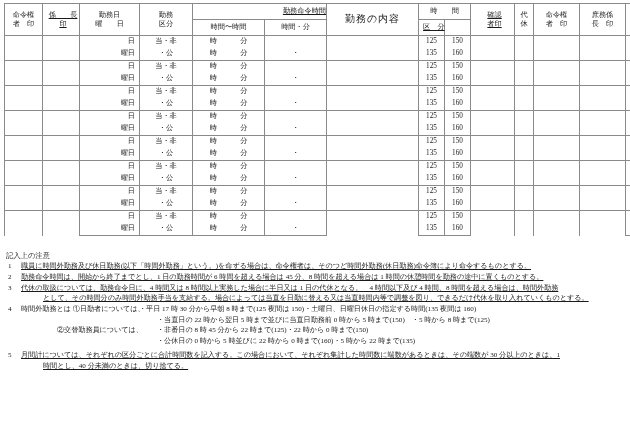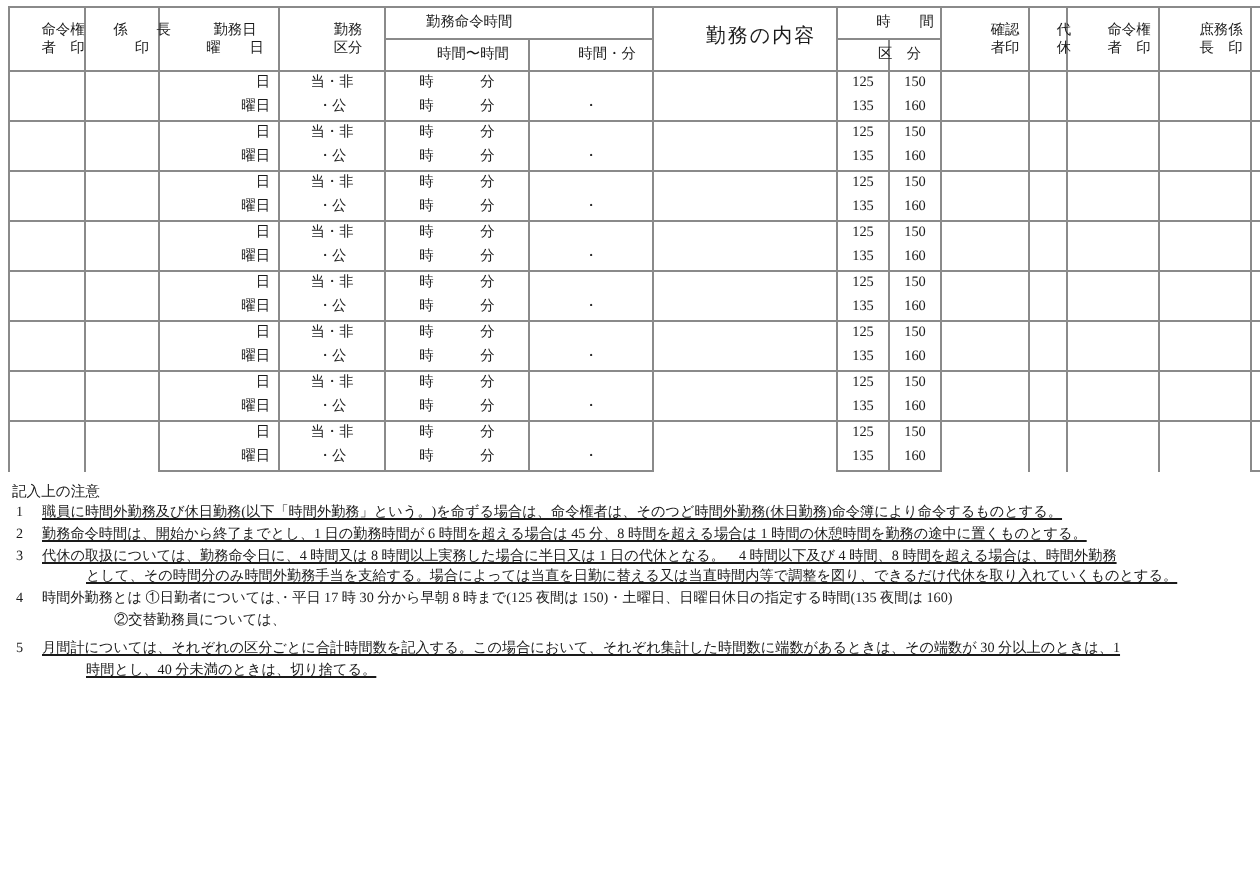--- a/index.html
+++ b/index.html
@@ -35,21 +35,20 @@
     padding: 0;
     font-weight: normal;
     text-align: center;
     vertical-align: middle;
     font-size: 7.2px;
     line-height: 1.05;
     color: #1a1a1a;
   }
   table.form thead td {
     height: 15px;
-    padding-left: 16px;
   }
   .hdr2 {
     display: flex;
     flex-direction: column;
     justify-content: center;
     align-items: center;
     height: 100%;
   }
   .spread {
     display: flex;
@@ -78,31 +77,32 @@
   tbody tr.sub-b td {
     border-top: none;
   }
   .cell-r {
     padding-right: 4px;
     text-align: right;
     display: block;
   }
   .cell-l {
     padding-left: 4px;
-    text-align: left;
+    text-align: right;
     display: block;
+    text-decoration: underline;
   }
   .tiny-dot {
     display: block;
     text-align: center;
   }
 
   
   .notes {
-    margin-top: 6px;
+    margin-top: 16px;
     padding-left: 2px;
     font-size: 7.1px;
     line-height: 1.0;
   }
   .notes-title {
     margin-bottom: 4px;
     font-size: 7.3px;
   }
   .note {
     display: flex;
@@ -613,20 +613,25 @@
             <span>①日勤者については、</span>
           </span>
           <span class="sub4-text">
             <span class="bullet">・平日 17 時 30 分から早朝 8 時まで(125 夜間は 150)・土曜日、日曜日休日の指定する時間(135 夜間は 160)</span>
           </span>
         </span>
         <span class="sub4">
           <span class="sub4-label pad-label" style="flex:0 0 136px;width:136px;padding-left:36px;box-sizing:border-box;">
             <span>②交替勤務員については、</span>
           </span>
+          <span class="sub4-text">
+            <span class="bullet">・当直日の 22 時から翌日 5 時まで並びに当直日勤務前 0 時から 5 時まで(150)　・5 時から 8 時まで(125)</span>
+            <span class="bullet">・非番日の 8 時 45 分から 22 時まで(125)・22 時から 0 時まで(150)</span>
+            <span class="bullet">・公休日の 0 時から 5 時並びに 22 時から 0 時まで(160)・5 時から 22 時まで(135)</span>
+          </span>
         </span>
       </span>
     </div>
 
     <div class="note">
       <span class="note-num">5</span>
       <span class="note-body">
         <span class="l">月間計については、それぞれの区分ごとに合計時間数を記入する。この場合において、それぞれ集計した時間数に端数があるときは、その端数が 30 分以上のときは、1</span>
         <span class="l indent1">時間とし、40 分未満のときは、切り捨てる。</span>
       </span>

